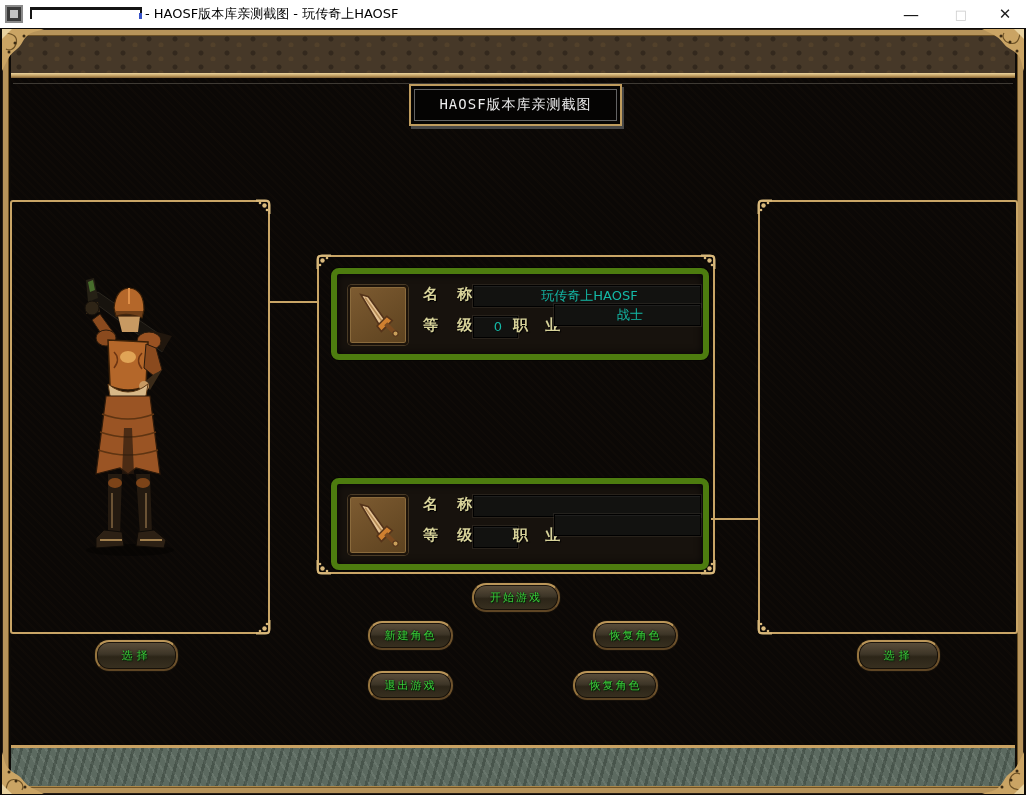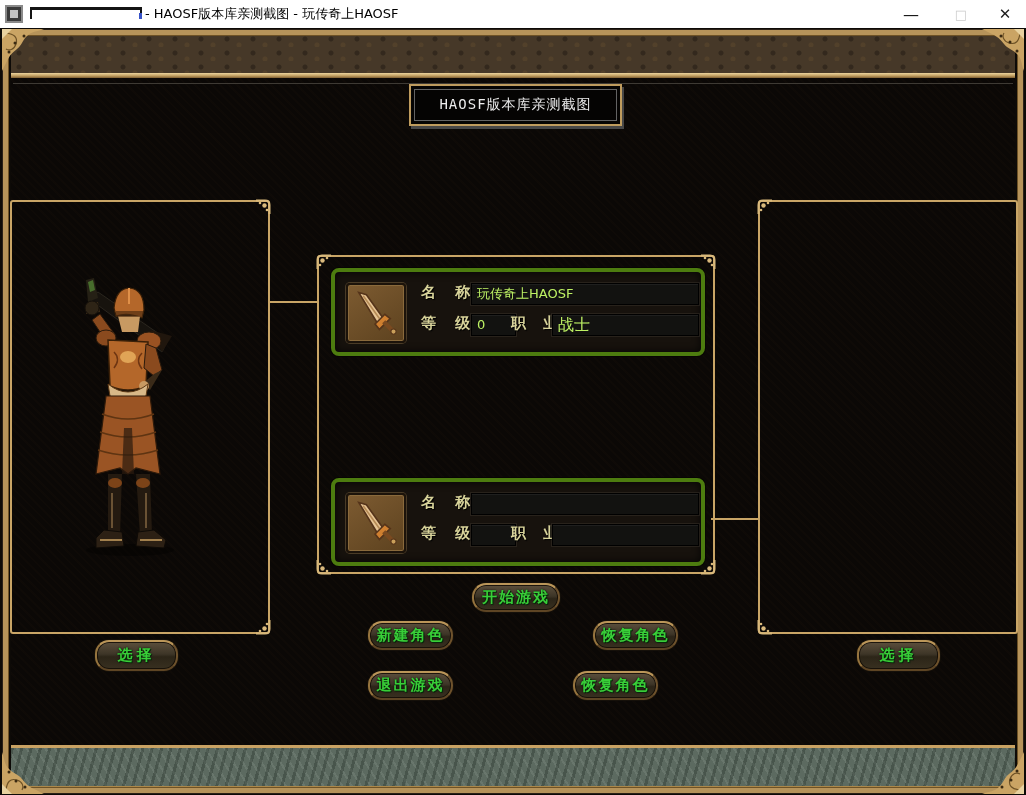--- a/index.html
+++ b/index.html
@@ -61,45 +61,45 @@
   .conn-left{left:268px;top:273px;width:49px;}
   .conn-right{left:711px;top:490px;width:47px;}
   .orn{position:absolute;width:16px;height:16px;z-index:5;}
   .orn.tl{left:-3px;top:-3px;}
   .orn.tr{right:-3px;top:-3px;transform:rotate(90deg);}
   .orn.br{right:-3px;bottom:-3px;transform:rotate(180deg);}
   .orn.bl{left:-3px;bottom:-3px;transform:rotate(270deg);}
 
   
   .slot{position:absolute;left:331px;width:366px;height:80px;background:#17120d;
-    border:4px solid #4d7c0f;border-radius:8px;
+    border:6px solid #4d7c0f;border-radius:8px;
     box-shadow:0 0 0 1px #070503, inset 0 0 8px rgba(0,0,0,.8);cursor:pointer;}
   .slot1{top:240px;}
   .slot2{top:450px;}
   .iconbox{position:absolute;left:11px;top:11px;width:56px;height:56px;border-radius:4px;
     background:linear-gradient(145deg,#7d5b31,#5d421f);
     border:2px solid #1c130a;box-shadow:0 0 0 1px #4a3b26, inset 0 0 0 1px #8a6a3c;}
   .slot-label{position:absolute;font-size:15px;font-weight:bold;color:#d8d39a;letter-spacing:7px;
     text-shadow:1px 1px 1px #000;white-space:nowrap;}
   .lbl-name{left:86px;top:11px;}
   .lbl-level{left:86px;top:42px;}
   .lbl-class{left:176px;top:42px;letter-spacing:6px;}
   .field{position:absolute;background:#121210;border:1px solid #000;
     box-shadow:inset 0 1px 0 rgba(255,255,255,.06), 0 0 0 1px rgba(90,85,70,.25);
-    color:#bef264;font-size:13px;line-height:20px;padding-left:5px;overflow:hidden;white-space:nowrap;}
+    color:#14b8a6;font-size:13px;line-height:20px;padding-left:5px;overflow:hidden;white-space:nowrap;text-align:center;}
   .fld-name{left:136px;top:11px;width:221px;height:20px;}
   .fld-level{left:136px;top:42px;width:38px;height:20px;}
-  .fld-class{left:217px;top:42px;width:140px;height:20px;font-size:16px;}
+  .fld-class{left:217px;top:30px;width:140px;height:20px;font-size:13px;}
 
   
   .btn{position:absolute;display:flex;align-items:center;justify-content:center;
     background:linear-gradient(180deg,#5c4f3c 0%,#3d3527 45%,#2c2518 55%,#383020 100%);
     border:2px solid;border-color:#bb9659 #6e522c #5e4524 #96743e;border-radius:14px;
     box-shadow:0 0 0 1px #15100a, inset 0 0 0 1px rgba(18,12,6,.85);
-    color:#38ce38;font-weight:bold;font-size:15px;letter-spacing:2px;
+    color:#38ce38;font-weight:normal;font-size:11px;letter-spacing:2px;
     text-shadow:1px 1px 0 #07280a, 0 0 2px #000;cursor:pointer;white-space:nowrap;}
   .btn-start{left:472px;top:555px;width:84px;height:25px;}
   .btn-create{left:368px;top:593px;width:81px;height:25px;}
   .btn-restore{left:573px;top:593px;width:81px;height:25px;margin-left:20px;}
   .btn-delete{left:368px;top:643px;width:81px;height:25px;}
   .btn-exit{left:573px;top:643px;width:81px;height:25px;}
   .btn-select-l{left:95px;top:612px;width:79px;height:27px;letter-spacing:4px;}
   .btn-select-r{left:857px;top:612px;width:79px;height:27px;letter-spacing:4px;}
 
   .character{position:absolute;left:50px;top:250px;width:125px;height:300px;cursor:pointer;}

